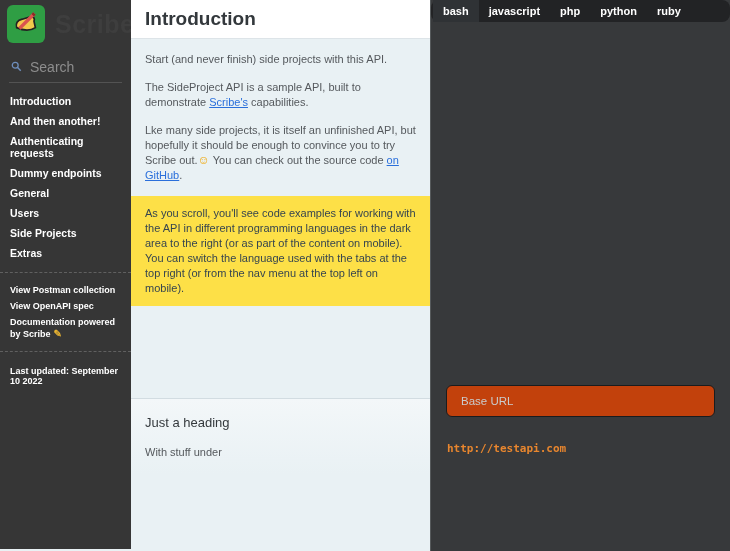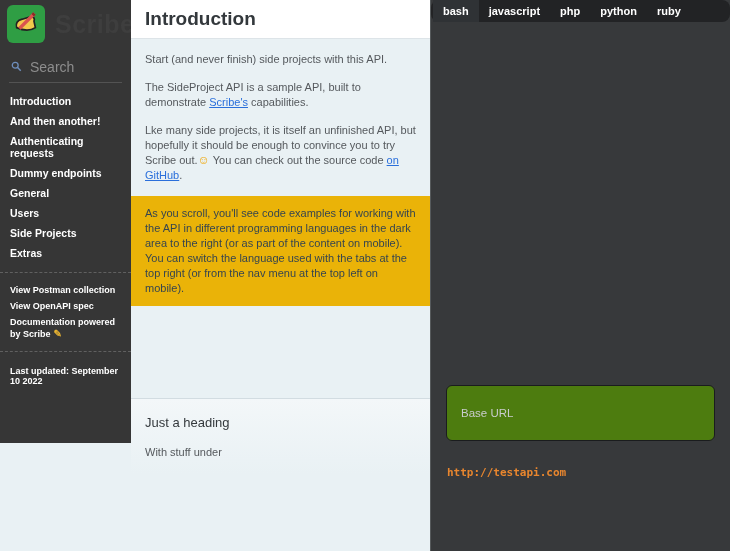--- a/index.html
+++ b/index.html
@@ -5,21 +5,21 @@
   * { box-sizing: border-box; }
   html, body { margin: 0; padding: 0; }
   body {
     width: 730px; height: 551px; position: relative; overflow: hidden;
     font-family: "Liberation Sans", sans-serif;
     background: #e9f1f4;
   }
 
   
   .sidebar {
-    position: absolute; left: 0; top: 0; width: 131px; height: 443px;
+    position: absolute; left: 0; top: 0; width: 131px; height: 549px;
     background: #363636; overflow: hidden;
   }
   .logo-row { display: flex; align-items: center; padding: 5px 7px 4px; }
   .logo-box {
     width: 38px; height: 38px; background: #2f9e44; border-radius: 6px;
     display: flex; align-items: center; justify-content: center; flex: 0 0 auto;
   }
   .logo-title {
     font-size: 25px; font-weight: bold; color: #3e3e3e; margin-left: 10px;
     letter-spacing: 0.5px;
@@ -64,21 +64,21 @@
     font-size: 11px; line-height: 15px; color: #55595d;
     margin: 0 0 13px; padding: 0 14px;
   }
   .content p.first { margin-top: 13px; }
   .content a { color: #2a6fdb; text-decoration: underline; cursor: pointer; }
   .aside {
     padding: 10px 14px; font-size: 11px; line-height: 15px; margin: 0 0 13px;
   }
   .aside-success { background: #6cc173; color: #2f4d33; }
   .aside-warning { background: #c67e7e; color: #5e2d2d; }
-  .aside-info    { background: #eab308; color: #36454f; }
+  .aside-info    { background: #fde047; color: #36454f; }
   .check-icon {
     display: inline-block; width: 12px; height: 12px; background: #2ea53a;
     border: 1px solid #1f7c29; border-radius: 2px; color: #ffffff;
     font-size: 9px; line-height: 11px; text-align: center; font-weight: bold;
     margin-right: 8px; vertical-align: -2px;
   }
   .hand-icon { color: #e8b331; font-size: 12px; margin-right: 8px; }
   .smiley-icon { color: #f0a500; font-size: 12px; }
   .bottom-section {
     margin-top: 92px; border-top: 1px solid #d2dce1;
@@ -97,22 +97,22 @@
     display: flex; background: #222325; height: 22px; align-items: stretch;
     padding-left: 2px;
     border-radius: 8px;
   }
   .lang-tab {
     padding: 0 10px; display: flex; align-items: center; color: #ffffff;
     font-size: 11px; font-weight: bold; cursor: pointer; white-space: nowrap;
   }
   .lang-tab.active { background: #2f3235; }
   .base-url-box {
-    margin: 363px 15px 0; background: #4d7c0f; border: 1px solid #1a1c1e;
-    border-radius: 6px; padding: 21px 14px; color: #c9cccd; font-size: 11.5px;
+    margin: 363px 15px 0; background: #c2410c; border: 1px solid #1a1c1e;
+    border-radius: 6px; padding: 9px 14px; color: #c9cccd; font-size: 11.5px;
   }
   .base-url-value {
     margin: 25px 16px 0;
     font-family: "DejaVu Sans Mono", "Liberation Mono", monospace;
     font-weight: bold; font-size: 11px; color: #e8862e;
   }
 </style>
 </head>
 <body>
 

